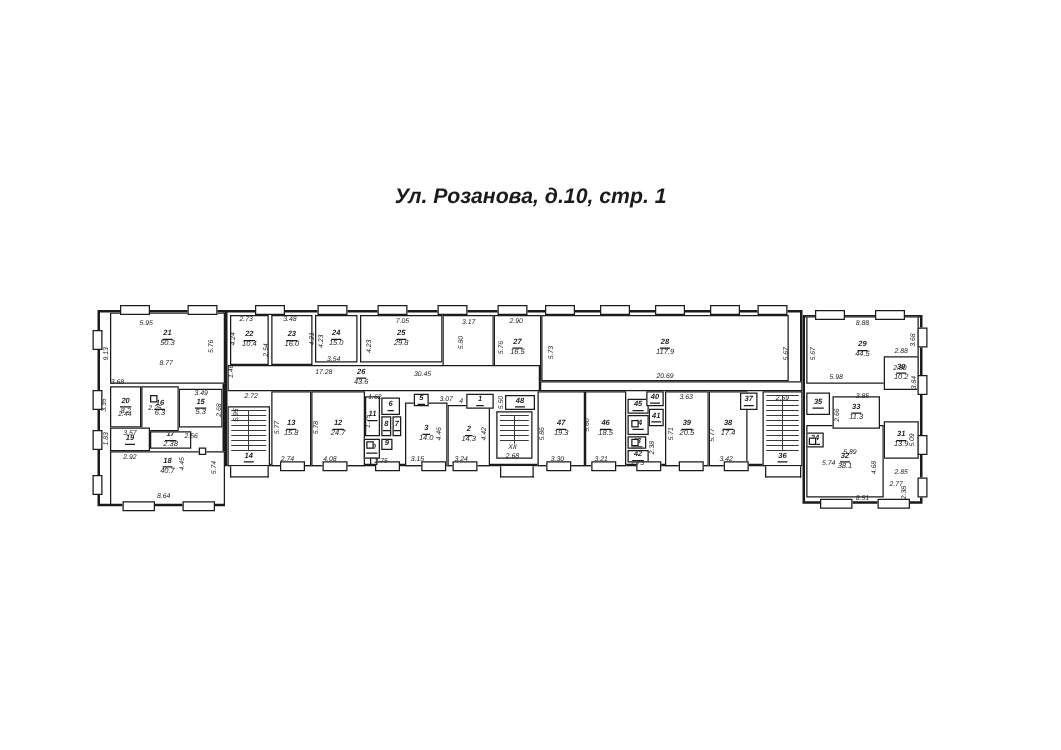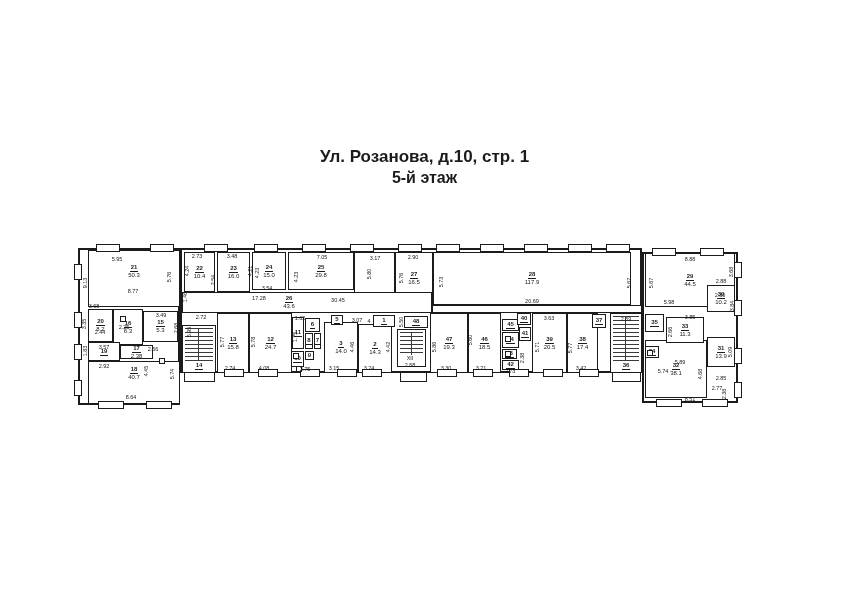--- a/index.html
+++ b/index.html
@@ -1,18 +1,18 @@
 <!DOCTYPE html>
 <html style="--wall: #1b1b1b; --txt: #1b1b1b;"><head>
 <meta charset="utf-8">
 <style>
   :root{ --wall:#1b1b1b; --txt:#1b1b1b; }
   html,body{margin:0;padding:0;background:#fff;}
   .page{position:relative;width:849px;height:600px;background:#fff;overflow:hidden;
-        font-family:"Liberation Sans",sans-serif;color:var(--txt);}
+        font-family:"Liberation Sans",sans-serif;color:var(--txt);font-style:italic;}
   .title{position:absolute;top:146px;left:0;right:0;text-align:center;}
   .title .l1{font-size:17px;font-weight:600;line-height:22px;}
   .title .l2{font-size:16px;font-weight:600;line-height:20px;}
   .plan{position:absolute;inset:0;}
   .outline{position:absolute;border:2px solid var(--wall);background:#fff;box-sizing:border-box;}
   .room{position:absolute;border:1px solid var(--wall);background:#fff;box-sizing:border-box;}
   .rlabel{position:absolute;inset:0;display:flex;flex-direction:column;align-items:center;
           justify-content:center;font-size:6px;line-height:7px;overflow:hidden;}
   .rlabel.lb{justify-content:flex-end;padding-bottom:2px;}
   .num{font-weight:bold;border-bottom:1px solid var(--wall);padding:0 1px;}
@@ -27,21 +27,20 @@
         repeating-linear-gradient(to bottom,#3a3a3a 0 1px,transparent 1px 4px);}
   .porch{position:absolute;border:1px solid var(--wall);border-top:none;background:#fff;box-sizing:border-box;}
   .fix{position:absolute;width:6px;height:6px;border:1px solid var(--wall);background:#fff;box-sizing:border-box;}
 </style>
 </head>
 <body>
 
 <div class="page">
   <div class="title">
     <div class="l1">Ул. Розанова, д.10, стр. 1</div>
-    <div class="l2">5-й этаж</div>
   </div>
   <div class="plan">
       <div class="outline" style="left: 78px; top: 248px; width: 102px; height: 157px;"></div>
       <div class="outline" style="left: 180px; top: 248px; width: 462px; height: 125px;"></div>
       <div class="outline" style="left: 642px; top: 252px; width: 96px; height: 151px;"></div>
       <div class="room" style="left: 88px; top: 250px; width: 92px; height: 57px;">
         <div class="rlabel" style="transform: translate(0px, -7px);">
           <span class="num">21</span>
           <span class="area">50.3</span>
         </div>

